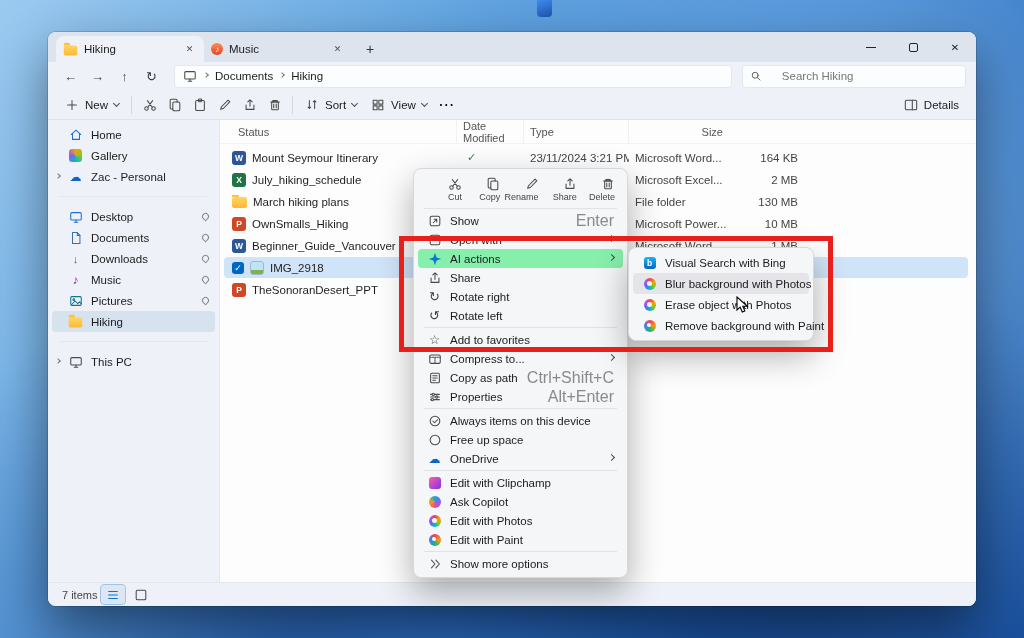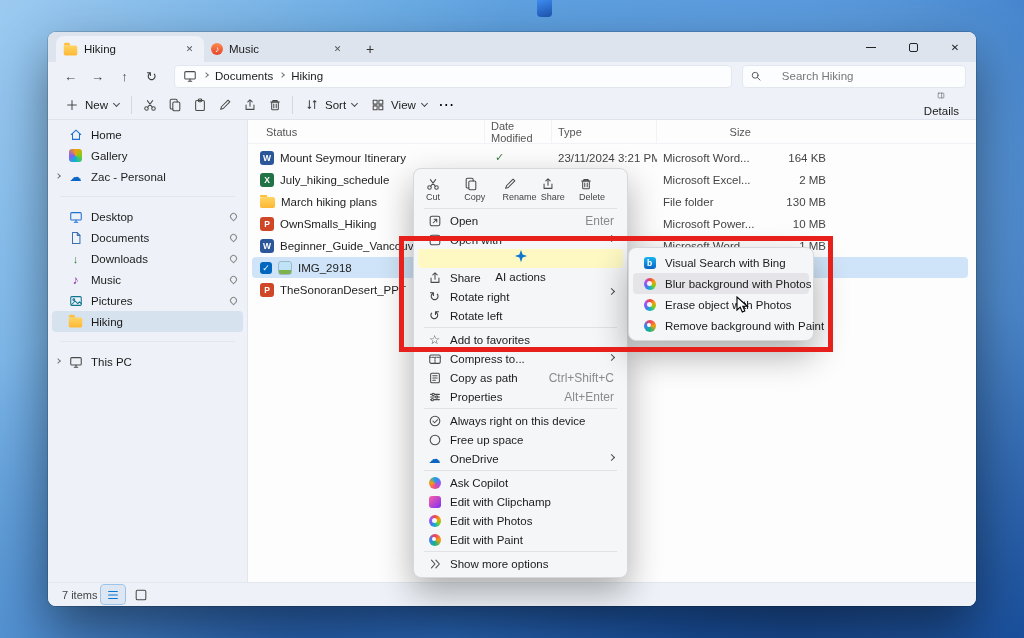--- a/index.html
+++ b/index.html
@@ -29,29 +29,29 @@
   .navb{width:25px;height:23px;border-radius:4px;display:flex;align-items:center;justify-content:center;color:#3c3c3c;font-size:13px;}
   .crumbbox{flex:1;height:23px;background:#fbfdfe;border:1px solid #e2e7ee;border-radius:4px;display:flex;align-items:center;padding:0 8px;gap:7px;font-size:11.5px;color:#1d1d1d;margin:0 8px;}
   .searchbox{width:224px;height:23px;background:#fbfdfe;border:1px solid #e2e7ee;border-radius:4px;display:flex;align-items:center;padding:0 7px;gap:20px;}
   .searchbox input{border:0;outline:0;background:transparent;font-size:11.5px;color:#222;width:100%;font-family:inherit;}
   .searchbox input::placeholder{color:#777;}
 
   .cmdbar{height:30px;display:flex;align-items:center;padding:0 10px;background:#eef2f8;border-bottom:1px solid #dfe4ec;flex:none;}
   .cbtn{display:flex;align-items:center;gap:6px;padding:0 7px;height:25px;border-radius:4px;font-size:11.5px;color:#1b1b1b;}
   .ictn{width:25px;height:25px;display:flex;align-items:center;justify-content:center;border-radius:4px;}
   .vsep{width:1px;height:18px;background:#d3d9e1;margin:0 5px;}
-  .pushr{margin-left:auto;flex-direction:column;}
+  .pushr{margin-left:auto;}
 
   .chev{width:5px;height:5px;border-right:1.2px solid #4a4a4a;border-bottom:1.2px solid #4a4a4a;display:inline-block;transform:rotate(45deg);margin-top:-2px;}
   .chev.r{transform:rotate(-45deg);}
   .chev.up{transform:rotate(-135deg);margin-top:3px;}
   .chev.sm{width:4px;height:4px;border-color:#777;}
 
   .main{flex:1;display:flex;min-height:0;}
-  .sidebar{width:200px;flex:none;padding:4px 4px 0;border-right:1px solid #e1e6ee;overflow:hidden;}
+  .sidebar{width:172px;flex:none;padding:4px 4px 0;border-right:1px solid #e1e6ee;overflow:hidden;}
   .sitem{height:21px;display:flex;align-items:center;gap:8px;padding:0 6px 0 16px;border-radius:4px;font-size:11.5px;color:#1b1b1b;position:relative;}
   .sitem.sel{background:#d7e2ef;}
   .sitem .exp{position:absolute;left:4px;}
   .spin{margin-left:auto;width:7px;height:7px;border:1.2px solid #8a8a8a;border-radius:50% 50% 50% 0;transform:rotate(-45deg);flex:none;}
   .sdiv{height:1px;background:#e2e7ee;margin:9px 8px;}
   .sic14{width:15px;display:flex;align-items:center;justify-content:center;flex:none;}
 
   .content{flex:1;display:flex;flex-direction:column;background:#fdfdfe;min-width:0;position:relative;}
   .fgrid{display:grid;grid-template-columns:225px 67px 105px 100px 75px;align-items:center;}
   .fhead{height:24px;font-size:11px;color:#555;padding-left:12px;border-bottom:1px solid #f0f2f6;flex:none;}
@@ -72,28 +72,28 @@
   .cb{width:12px;height:12px;border-radius:3px;background:#0067c0;color:#fff;font-size:9px;display:flex;align-items:center;justify-content:center;flex:none;}
 
   .statusbar{height:24px;border-top:1px solid #e4e8ee;display:flex;align-items:center;padding:0 14px;font-size:11px;color:#444;background:#eef2f8;flex:none;}
   .viewbtn{width:24px;height:19px;border-radius:3px;display:flex;align-items:center;justify-content:center;margin-left:4px;}
   .viewbtn.active{background:#dce7f3;outline:1px solid #9ec3e8;}
 
   
   .cmenu{position:absolute;left:413px;top:168px;width:215px;background:#f5f6f8;border:1px solid #d6d8dc;border-radius:8px;
     box-shadow:0 14px 34px rgba(0,0,0,.32);padding:4px;z-index:10;}
   .qbar{display:flex;justify-content:space-between;padding:1px 8px 2px;}
-  .qbtn{width:36px;display:flex;flex-direction:column;align-items:flex-start;gap:1px;padding:3px 0 2px;border-radius:4px;color:#333;}
+  .qbtn{width:36px;display:flex;flex-direction:column;align-items:flex-end;gap:1px;padding:3px 0 2px;border-radius:4px;color:#333;}
   .qlbl{font-size:9px;color:#444;}
   .mdiv{height:1px;background:#e0e2e6;margin:2px 6px;}
   .mi{height:19px;display:flex;align-items:center;gap:8px;padding:0 9px;border-radius:4px;font-size:11.5px;color:#1b1b1b;}
-  .mi.hov{background:#fef9c3;flex-direction:column;}
+  .mi.hov{background:#86efac;}
   .mi-ic{width:15px;display:flex;align-items:center;justify-content:center;font-size:12px;color:#444;flex:none;}
   .mi-lb{white-space:nowrap;}
-  .mi-rt{margin-left:auto;font-size:12px;color:#8a8a8a;display:flex;align-items:center;}
+  .mi-rt{margin-left:auto;font-size:16px;color:#8a8a8a;display:flex;align-items:center;}
   .smenu{position:absolute;left:628px;top:247px;width:186px;background:#f5f6f8;border:1px solid #d6d8dc;border-radius:8px;
     box-shadow:0 14px 34px rgba(0,0,0,.32);padding:4px;z-index:11;}
   .smi{height:21px;display:flex;align-items:center;gap:8px;padding:0 9px;border-radius:4px;font-size:11.5px;color:#1b1b1b;}
   .smi.hov{background:#e5e5e9;}
 
   .redbox{position:absolute;left:399px;top:236px;width:434px;height:116px;border:5px solid #e8201c;z-index:20;pointer-events:none;}
   .cursor{position:absolute;left:735px;top:296px;z-index:30;pointer-events:none;}
 
   
   svg.sic{width:14px;height:14px;stroke:#4a4a4a;fill:none;stroke-width:1.2;stroke-linecap:round;stroke-linejoin:round;}
@@ -473,21 +473,21 @@
     </div>
     <div class="mdiv"></div>
 
     <div class="mi">
       <span class="mi-ic">
           <svg class="sic" viewBox="0 0 16 16">
             <rect x="2.5" y="2.5" width="11" height="11" rx="2"></rect>
             <path d="M6 10l4-4M10 6H7M10 6v3"></path>
           </svg>
         </span>
-      <span class="mi-lb">Open</span>
+      <span class="mi-lb">Show</span>
       <span class="mi-rt">Enter</span>
     </div>
     <div class="mi">
       <span class="mi-ic">
           <svg class="sic" viewBox="0 0 16 16">
             <rect x="2.5" y="2.5" width="11" height="11" rx="2"></rect>
             <path d="M2.5 5.5h11"></path>
           </svg>
         </span>
       <span class="mi-lb">Open with</span>
@@ -562,49 +562,49 @@
       <span class="mi-rt">Alt+Enter</span>
     </div>
     <div class="mdiv"></div>
     <div class="mi">
       <span class="mi-ic">
           <svg class="sic" viewBox="0 0 16 16">
             <circle cx="8" cy="8" r="5.5"></circle>
             <path d="M5.5 8l2 2 3.5-3.5"></path>
           </svg>
         </span>
-      <span class="mi-lb">Always right on this device</span>
+      <span class="mi-lb">Always items on this device</span>
     </div>
     <div class="mi">
       <span class="mi-ic">
           <svg class="sic" viewBox="0 0 16 16">
             <circle cx="8" cy="8" r="5.5"></circle>
           </svg>
         </span>
       <span class="mi-lb">Free up space</span>
     </div>
     <div class="mi">
       <span class="mi-ic cloudic">☁</span>
       <span class="mi-lb">OneDrive</span>
       <span class="mi-rt">
           <span class="chev r"></span>
         </span>
     </div>
     <div class="mdiv"></div>
     <div class="mi">
       <span class="mi-ic">
+          <span class="clipic"></span>
+        </span>
+      <span class="mi-lb">Edit with Clipchamp</span>
+    </div>
+    <div class="mi">
+      <span class="mi-ic">
           <span class="cic copilotic"></span>
         </span>
       <span class="mi-lb">Ask Copilot</span>
-    </div>
-    <div class="mi">
-      <span class="mi-ic">
-          <span class="clipic"></span>
-        </span>
-      <span class="mi-lb">Edit with Clipchamp</span>
     </div>
     <div class="mi">
       <span class="mi-ic">
           <span class="cic photosic"></span>
         </span>
       <span class="mi-lb">Edit with Photos</span>
     </div>
     <div class="mi">
       <span class="mi-ic">
           <span class="cic paintic"></span>

